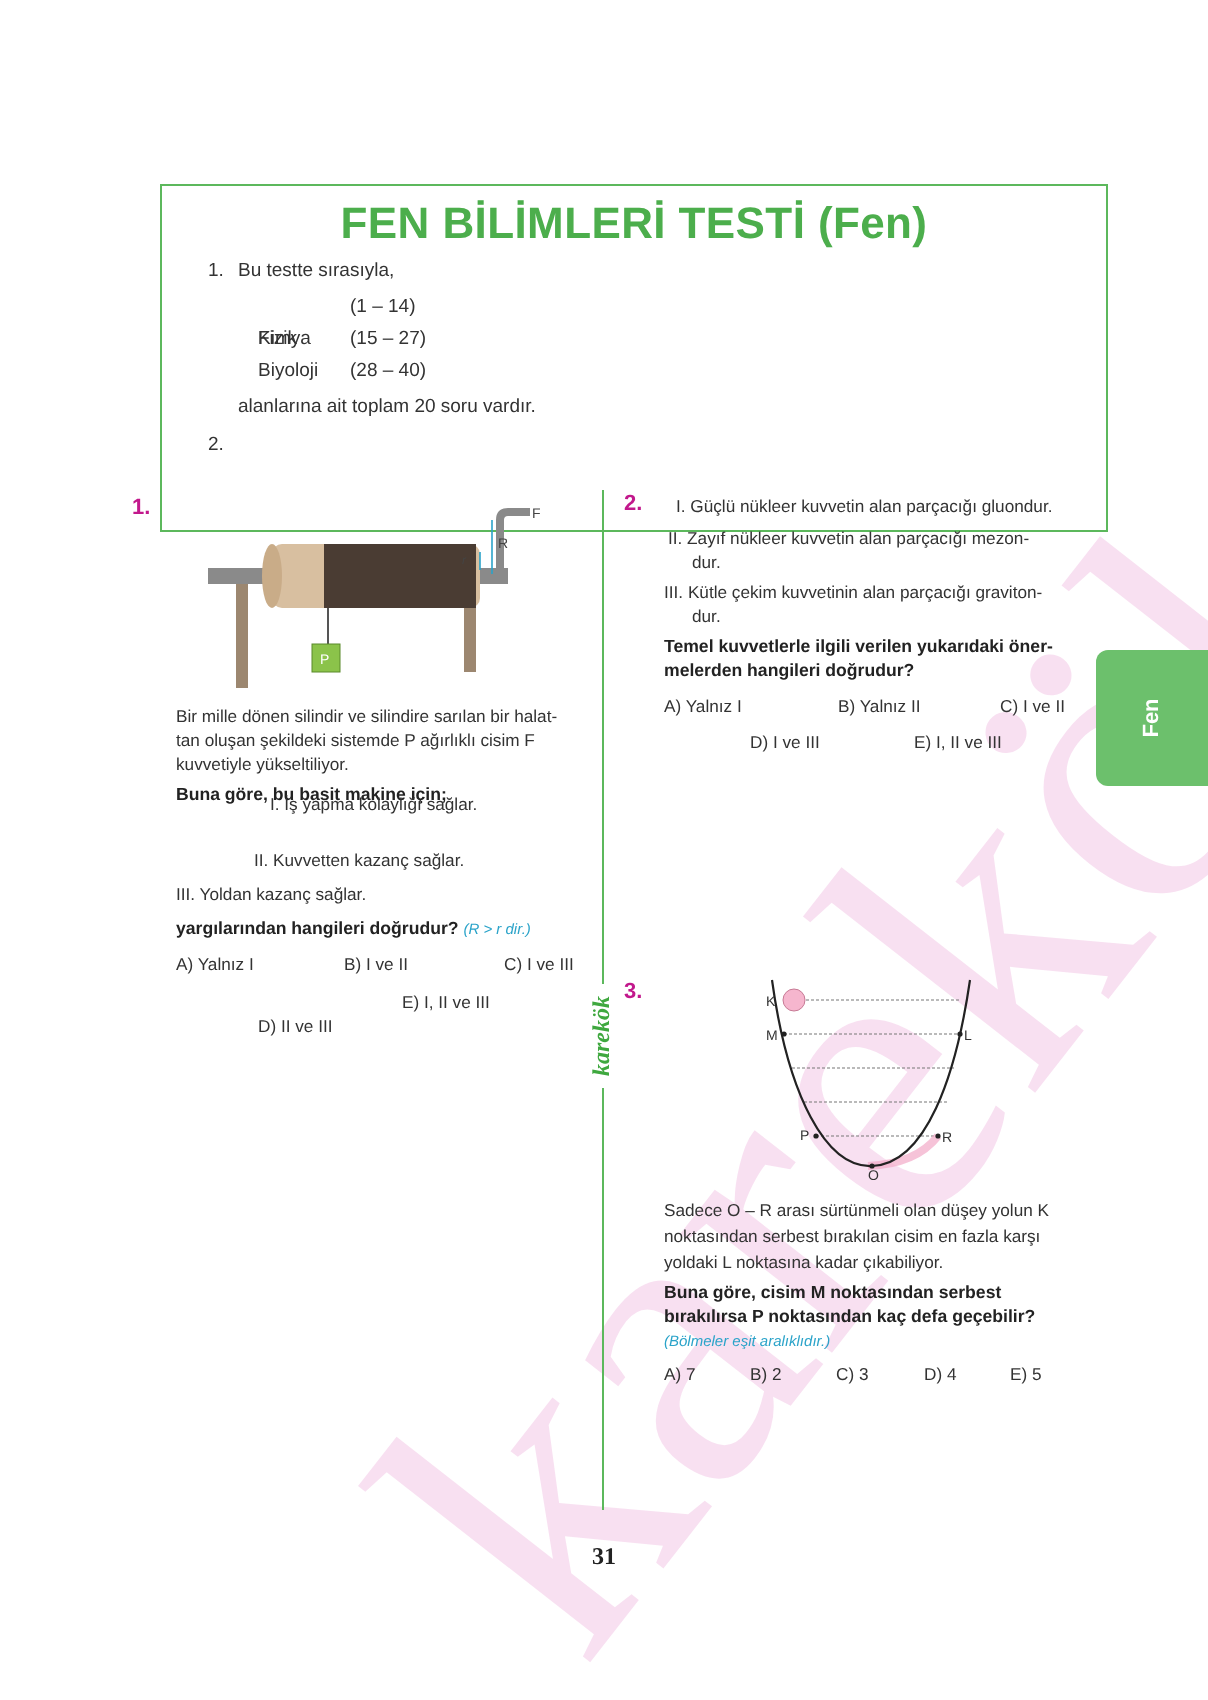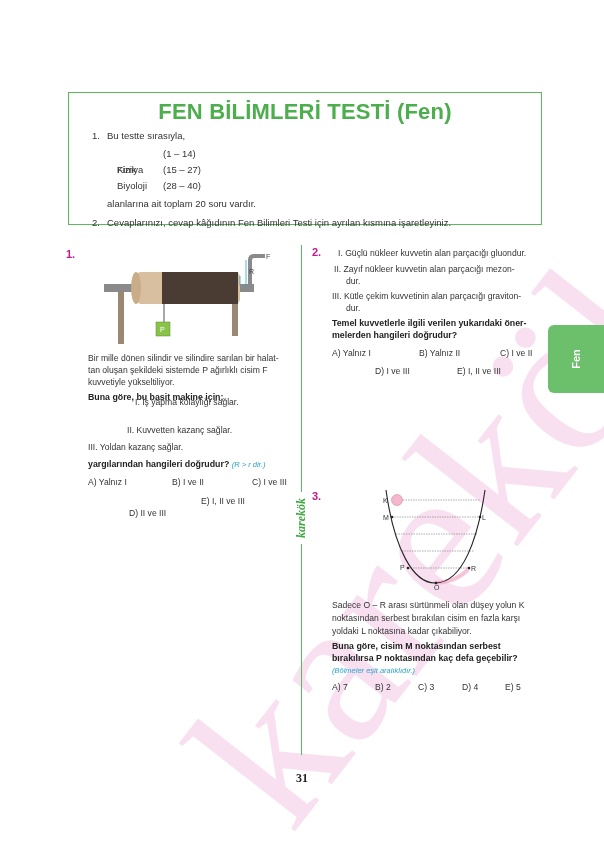--- a/index.html
+++ b/index.html
@@ -7,21 +7,21 @@
     width: 604px; height: 850px; position: relative; overflow: hidden;
     background: #ffffff;
     font-family: "Liberation Sans", sans-serif;
     color: #333333;
   }
   .watermark {
     position: absolute; left: 0; top: 0; width: 604px; height: 850px;
     pointer-events: none; z-index: 0;
   }
   .header-box {
-    position: absolute; left: 68px; top: 92px; width: 474px; height: 133px;
+    position: absolute; left: 80px; top: 92px; width: 474px; height: 174px;
     border: 1.5px solid #5cb85c; box-sizing: border-box; background: transparent; z-index: 1;
   }
   .header-title {
     position: absolute; left: 0; right: 0; top: 6px; text-align: center;
     font-size: 22px; font-weight: bold; color: #4cae4c; letter-spacing: 0.2px;
   }
   .hdr-text { position: absolute; font-size: 9.5px; color: #333; white-space: nowrap; }
   .col-divider {
     position: absolute; left: 301px; top: 245px; width: 1px; height: 510px; background: #5cb85c; z-index: 1;
   }
@@ -66,21 +66,20 @@
   <div class="hdr-text" style="left:23px;top:37px;">1.</div>
   <div class="hdr-text" style="left:38px;top:37px;">Bu testte sırasıyla,</div>
   <div class="hdr-text" style="left:48px;top:55px;margin-top:16px;">Fizik</div>
   <div class="hdr-text" style="left:94px;top:55px;">(1 – 14)</div>
   <div class="hdr-text" style="left:48px;top:71px;">Kimya</div>
   <div class="hdr-text" style="left:94px;top:71px;">(15 – 27)</div>
   <div class="hdr-text" style="left:48px;top:87px;">Biyoloji</div>
   <div class="hdr-text" style="left:94px;top:87px;">(28 – 40)</div>
   <div class="hdr-text" style="left:38px;top:105px;">alanlarına ait toplam 20 soru vardır.</div>
   <div class="hdr-text" style="left:23px;top:124px;">2.</div>
-  <div class="hdr-text" style="left:38px;top:124px;">Cevaplarınızı, cevap kâğıdının Fen Bilimleri Testi için ayrılan kısmına işaretleyiniz.</div>
 </div>
 
 <div class="col-divider"></div>
 <div class="karekok">
     <span>karekök</span>
   </div>
 
 <div class="side-tab">
     <span>Fen</span>
   </div>

